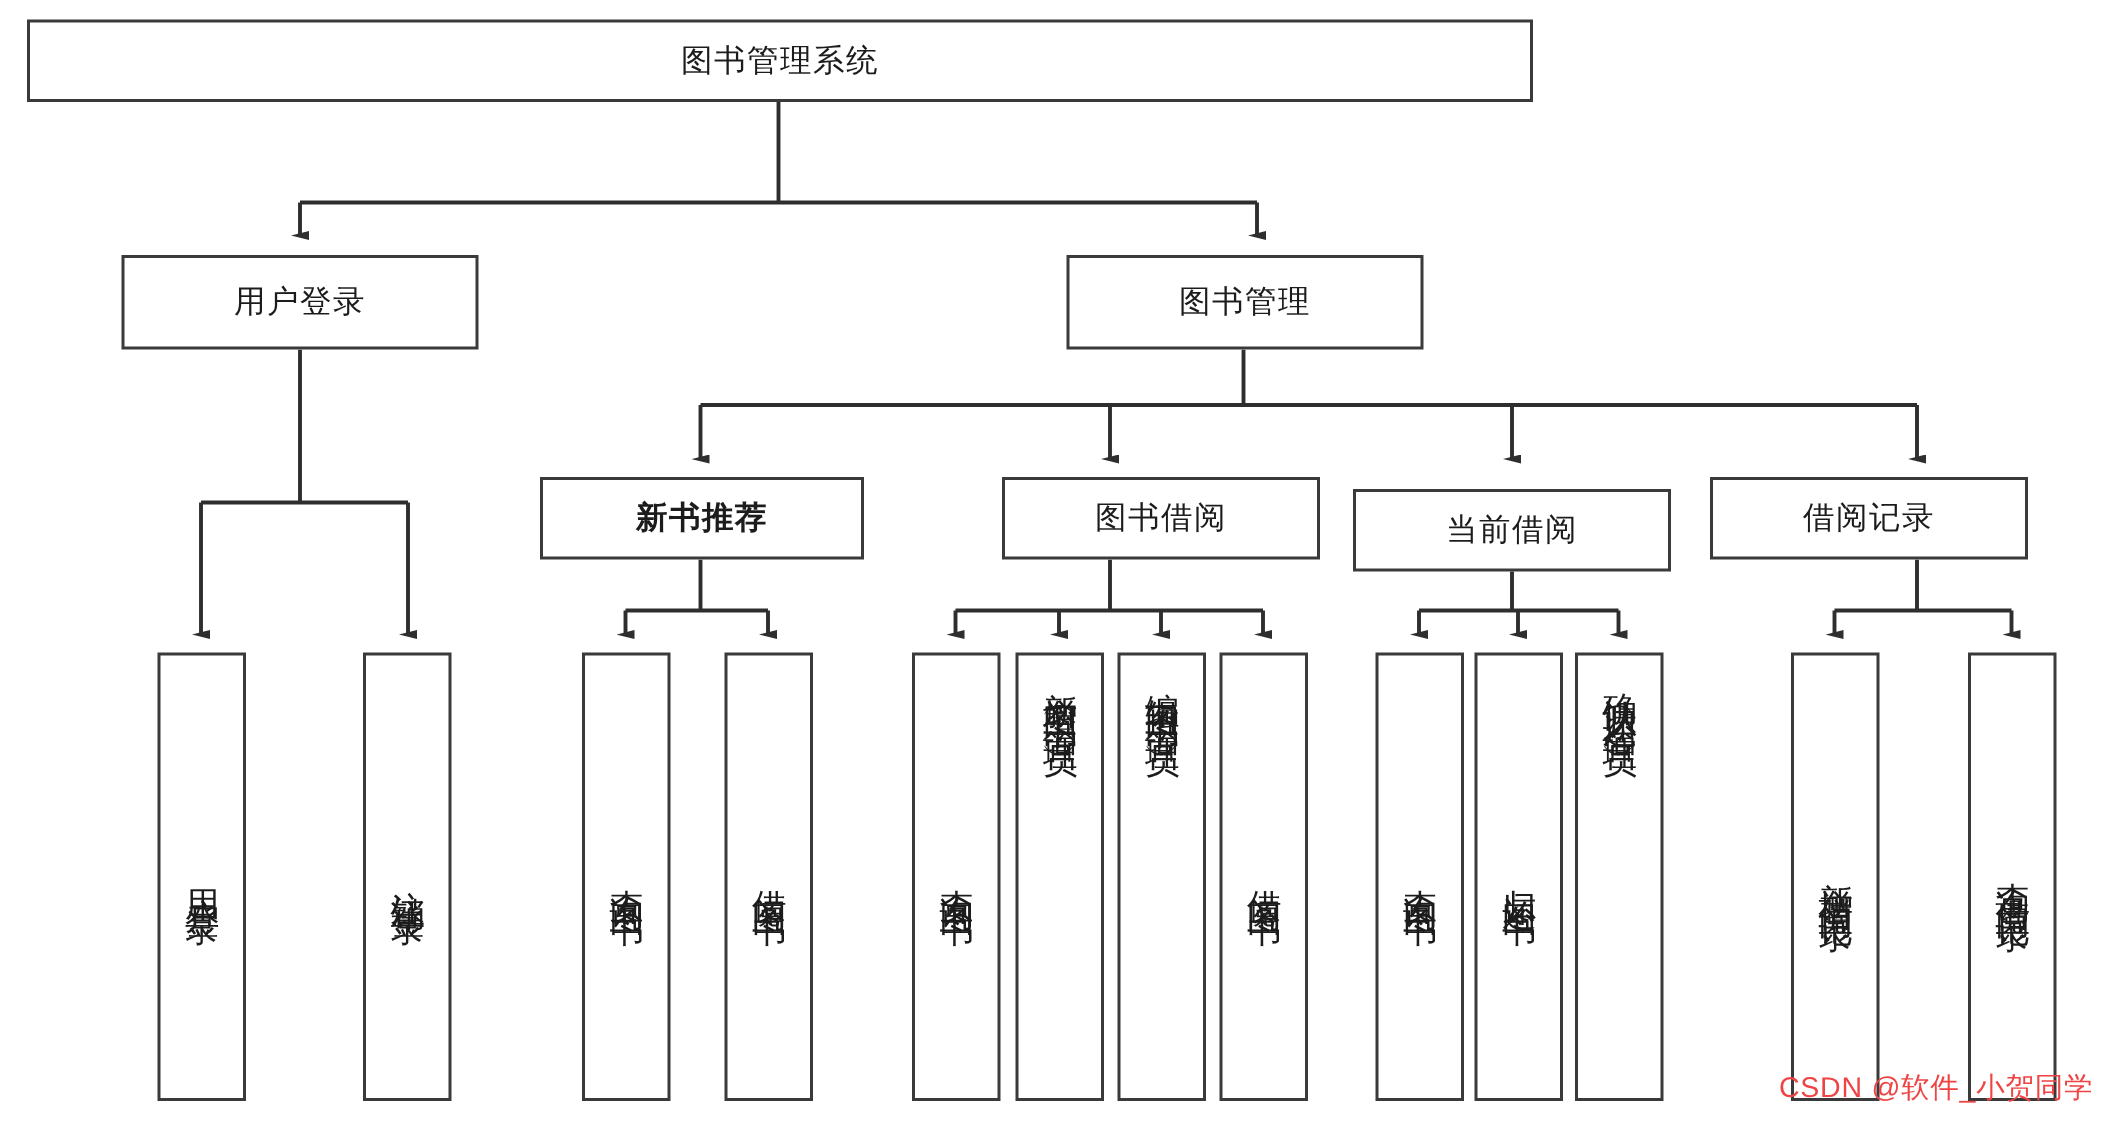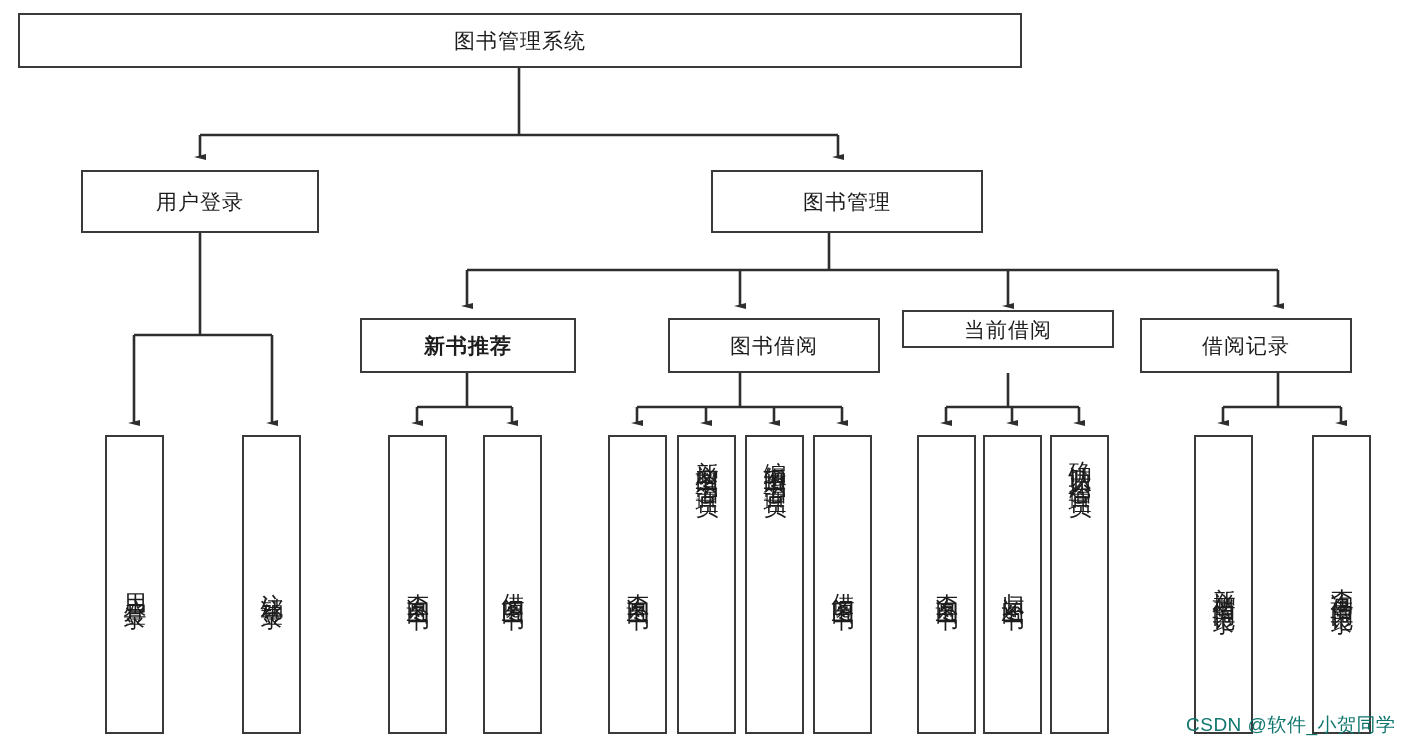--- a/index.html
+++ b/index.html
@@ -58,21 +58,21 @@
   }
   .node.vert.centered {
     align-items: center;
     padding-top: 0;
   }
   .watermark {
     position: absolute;
     left: 1186px;
     top: 712px;
     font-size: 19px;
-    color: #0f766e;
+    color: #ef4444;
     white-space: nowrap;
     letter-spacing: 0.5px;
   }
 </style>
 </head>
 <body>
 
 <div id="canvas">
 
   <svg class="wires" viewBox="0 0 1405 747">
@@ -125,31 +125,31 @@
     </g>
   </svg>
 
   <div class="node horiz" style="left:18px; top:13px; width:1004px; height:55px;">
     <span class="label">图书管理系统</span>
   </div>
 
   <div class="node horiz" style="left:81px; top:170px; width:238px; height:63px;">
     <span class="label">用户登录</span>
   </div>
-  <div class="node horiz" style="left:711px; top:170px; width:272px; height:63px;">
+  <div class="node horiz" style="left:711px; top:170px; width:238px; height:63px;">
     <span class="label">图书管理</span>
   </div>
 
   <div class="node horiz" style="left:360px; top:318px; width:216px; height:55px;font-weight:bold;">
     <span class="label">新书推荐</span>
   </div>
   <div class="node horiz" style="left:634px; top:318px; width:212px; height:55px;margin-left:34px;">
     <span class="label">图书借阅</span>
   </div>
-  <div class="node horiz" style="left:902px; top:310px; width:212px; height:38px;">
+  <div class="node horiz" style="left:902px; top:326px; width:212px; height:55px;">
     <span class="label">当前借阅</span>
   </div>
   <div class="node horiz" style="left:1140px; top:318px; width:212px; height:55px;">
     <span class="label">借阅记录</span>
   </div>
 
   <div class="node vert centered" style="left:105px; top:435px; width:59px; height:299px;">
     <span class="label">用户登录</span>
   </div>
   <div class="node vert centered" style="left:242px; top:435px; width:59px; height:299px;">

